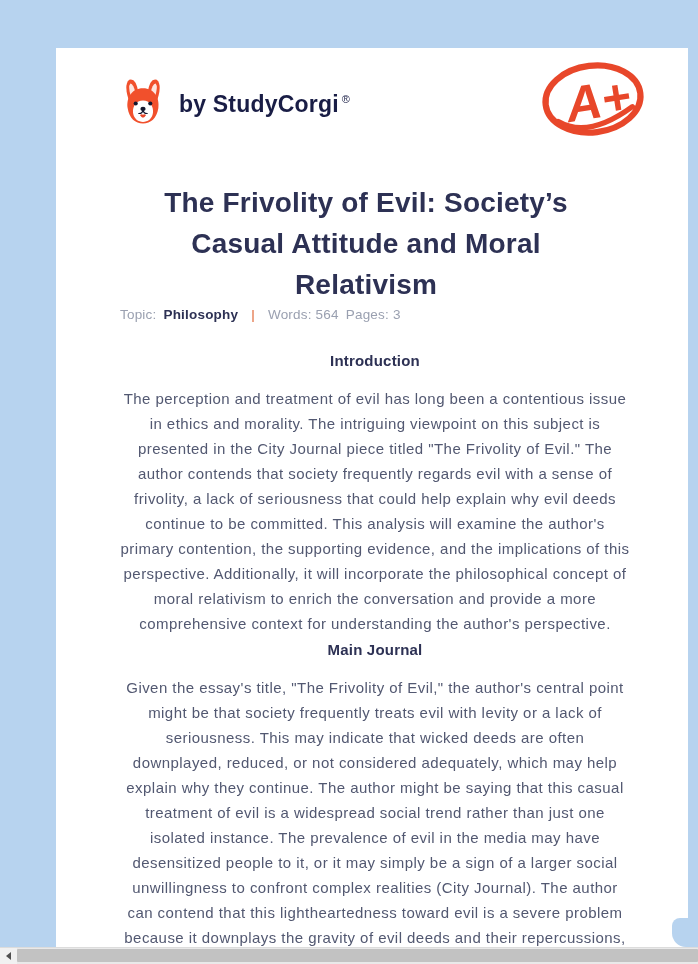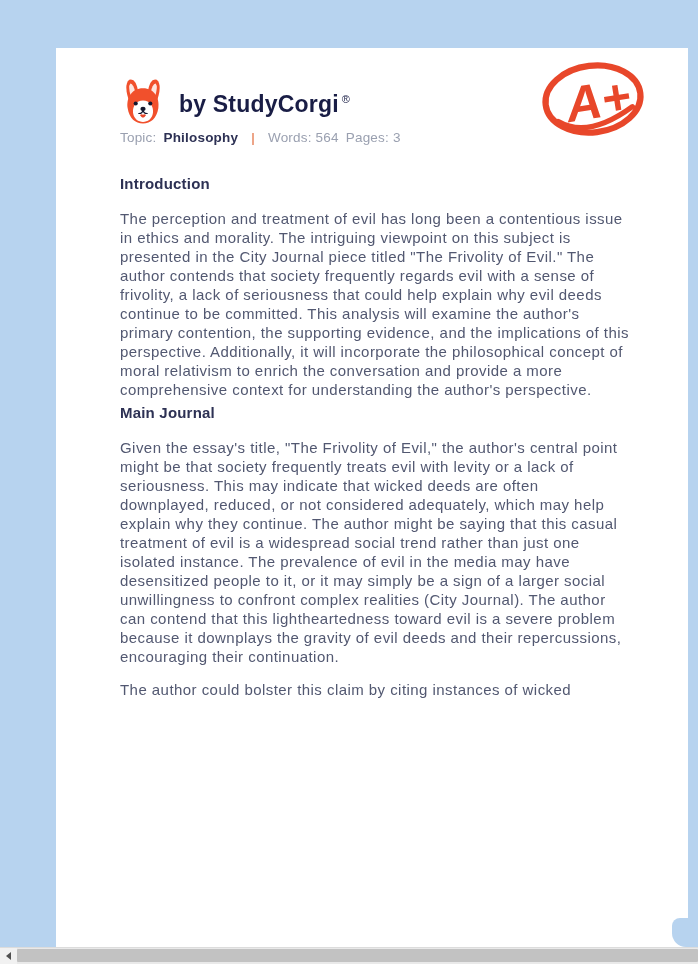--- a/index.html
+++ b/index.html
@@ -12,20 +12,21 @@
     background: #b7d3ef;
     overflow: hidden;
   }
 
   .card {
     position: absolute;
     left: 56px; top: 48px;
     width: 632px; height: 916px;
     background: #ffffff;
     padding: 0 58px 0 64px;
+    text-align: center;
   }
 
   
   .header { position: relative; }
   .brand {
     display: flex; align-items: center; gap: 13px;
     padding-top: 28px;
     width: max-content;
     cursor: pointer;
   }
@@ -68,21 +69,21 @@
   .section-heading {
     font-size: 15px; font-weight: 700; color: #2d3154;
     line-height: 22px;
     letter-spacing: 0.2px;
   }
   .section-heading.first { margin-top: 28px; }
   .body-text {
     margin: 14px 0 3px 0;
     width: 510px;
     font-size: 15px;
-    line-height: 19px;
+    line-height: 25px;
     color: #525871;
     letter-spacing: 0.45px;
   }
 
   
   .corner-blob {
     position: absolute;
     right: 0; bottom: 17px;
     width: 26px; height: 29px;
     background: #b7d3ef;
@@ -157,20 +158,21 @@
         <svg viewBox="0 0 110 86">
           <g transform="rotate(-7 55 43)">
             <ellipse cx="55" cy="43" rx="50" ry="35" fill="none" stroke="#e8472a" stroke-width="6.5"></ellipse>
             <path d="M16 62 Q45 84 95 56" fill="none" stroke="#e8472a" stroke-width="5.5" stroke-linecap="round"></path>
           </g>
           <text x="26" y="63" font-family="Liberation Sans, sans-serif" font-size="52" font-weight="bold" font-style="italic" fill="#e8472a" transform="rotate(-9 55 43)">A+</text>
         </svg>
       </div>
     </div>
 
+    <h1 class="title">The Frivolity of Evil: Society’s Casual Attitude and Moral Relativism</h1>
 
     <div class="meta">
       <span>Topic:</span>
       <span class="topic-link">Philosophy</span>
       <span class="divider">|</span>
       <span class="stat">Words: 564</span>
       <span class="stat">Pages: 3</span>
     </div>
 
     <h2 class="section-heading first">Introduction</h2>

